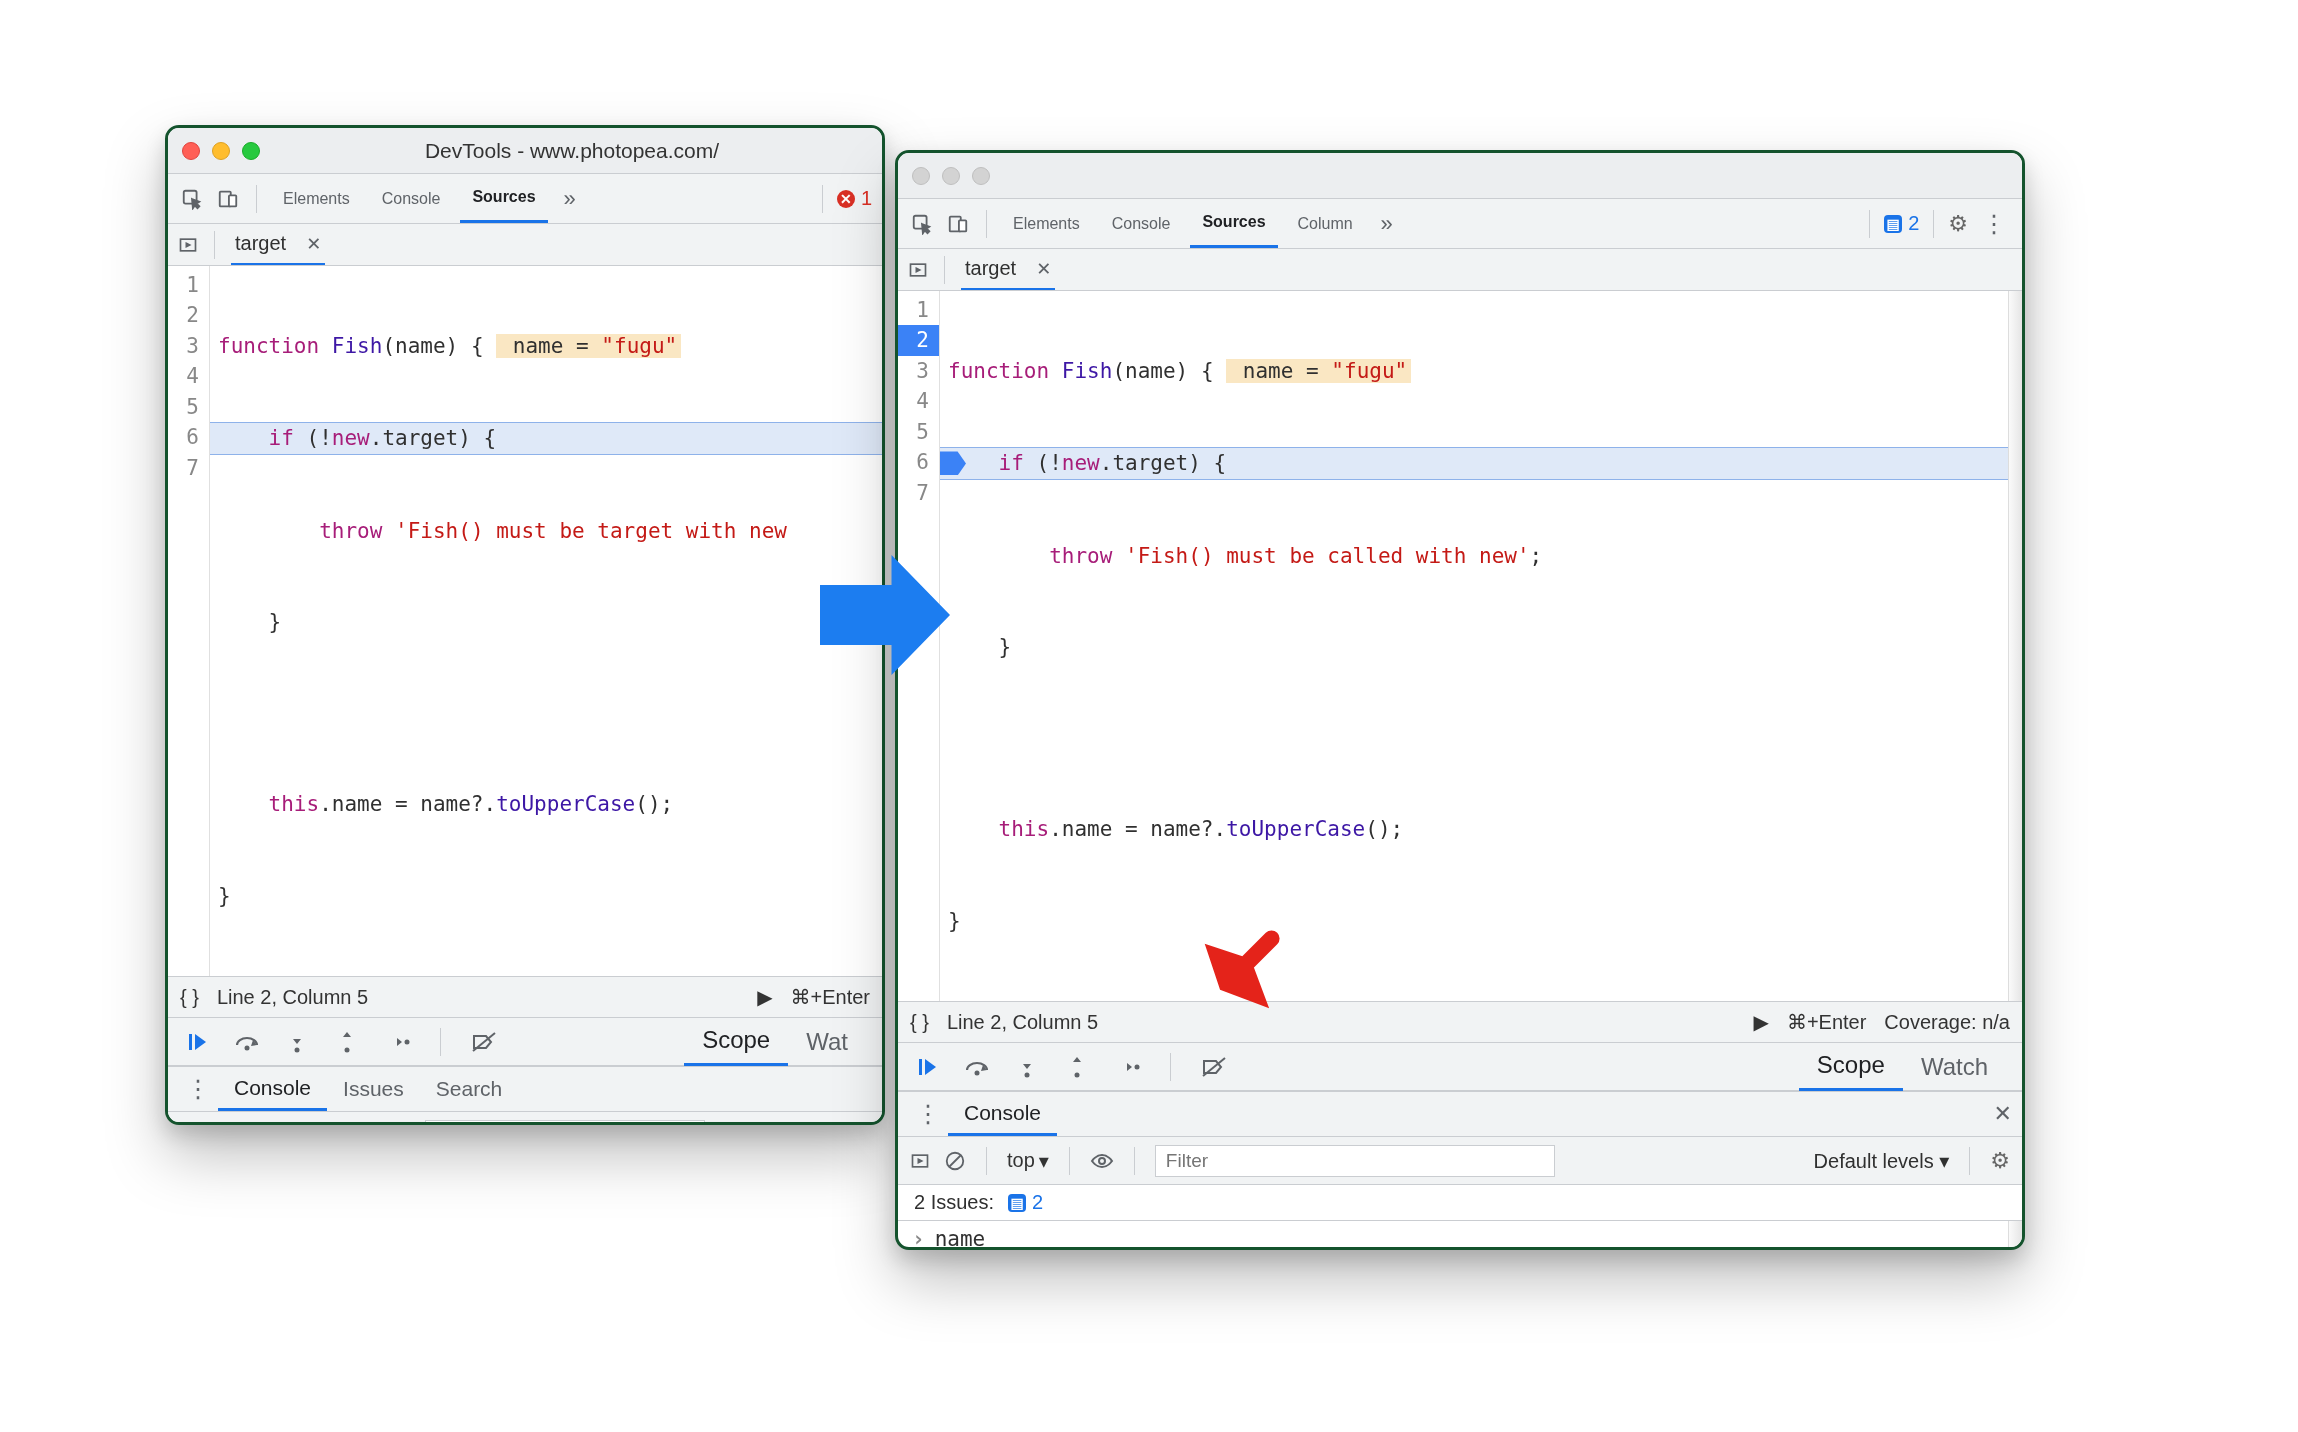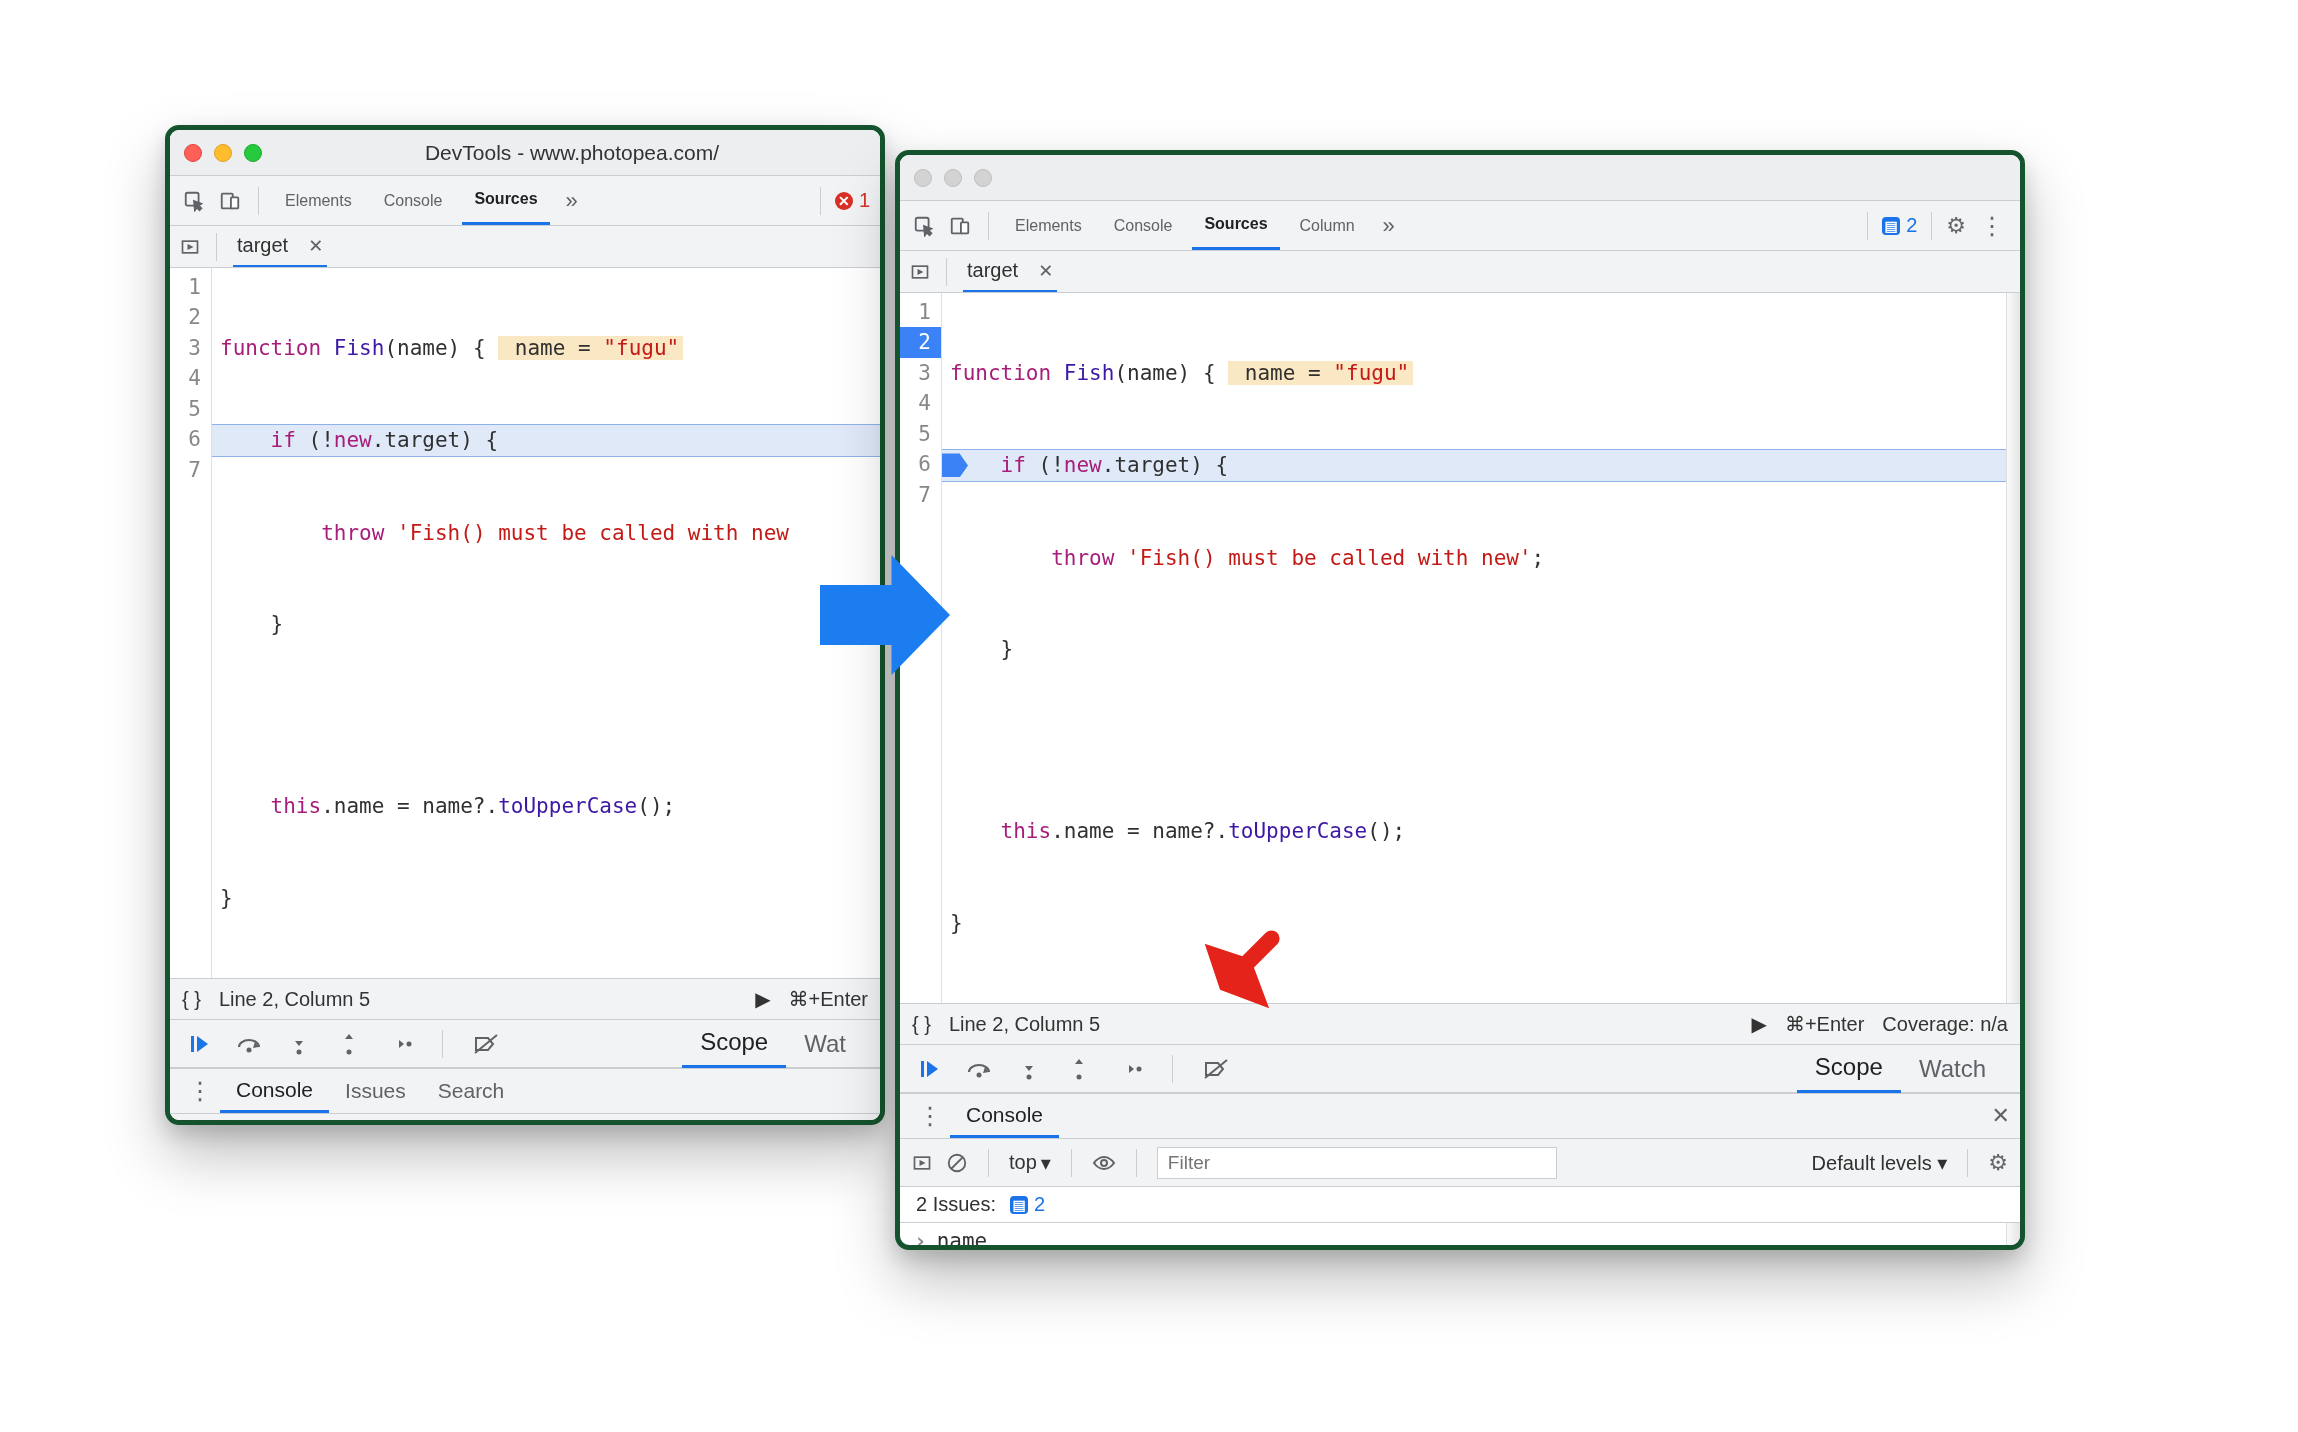--- a/index.html
+++ b/index.html
@@ -29,21 +29,21 @@
     background:#fff;
     font-family:-apple-system,BlinkMacSystemFont,"Segoe UI",Helvetica,Arial,sans-serif;
     font-size:21px;
     color:var(--text);
     position:relative;
   }
   .mono{font-family:ui-monospace,Menlo,Consolas,monospace}
   .win{
     position:absolute;
     background:var(--bg);
-    border:5px solid #14532d;
+    border:3px solid #14532d;
     border-radius:14px;
     overflow:hidden;
     box-shadow:0 30px 60px rgba(0,0,0,.25),0 10px 20px rgba(0,0,0,.15);
   }
   .titlebar{
     height:46px;background:var(--bg3);
     display:flex;align-items:center;gap:16px;
     padding:0 14px;border-bottom:1px solid var(--border);
   }
   .traffic{display:flex;gap:12px}
@@ -190,21 +190,21 @@
           <span>2</span>
           <span>3</span>
           <span>4</span>
           <span>5</span>
           <span>6</span>
           <span>7</span>
       </div>
       <div class="lines">
         <div class="ln"><span class="kw">function</span> <span class="fn">Fish</span>(name) { <span class="chip"> name = <span class="str">"fugu"</span></span></div>
         <div class="ln hl">    <span class="kw">if</span> (!<span class="kw">new</span>.target) {</div>
-        <div class="ln">        <span class="kw">throw</span> <span class="str">'Fish() must be called with new</span></div>
+        <div class="ln">        <span class="kw">throw</span> <span class="str">'Fish() must be target with new</span></div>
         <div class="ln">    }</div>
         <div class="ln"> </div>
         <div class="ln">    <span class="kw">this</span>.name = name?.<span class="fn">toUpperCase</span>();</div>
         <div class="ln">}</div>
       </div>
     </div>
   </div>
 
   <div class="statusbar">
     <span>{ }</span>

